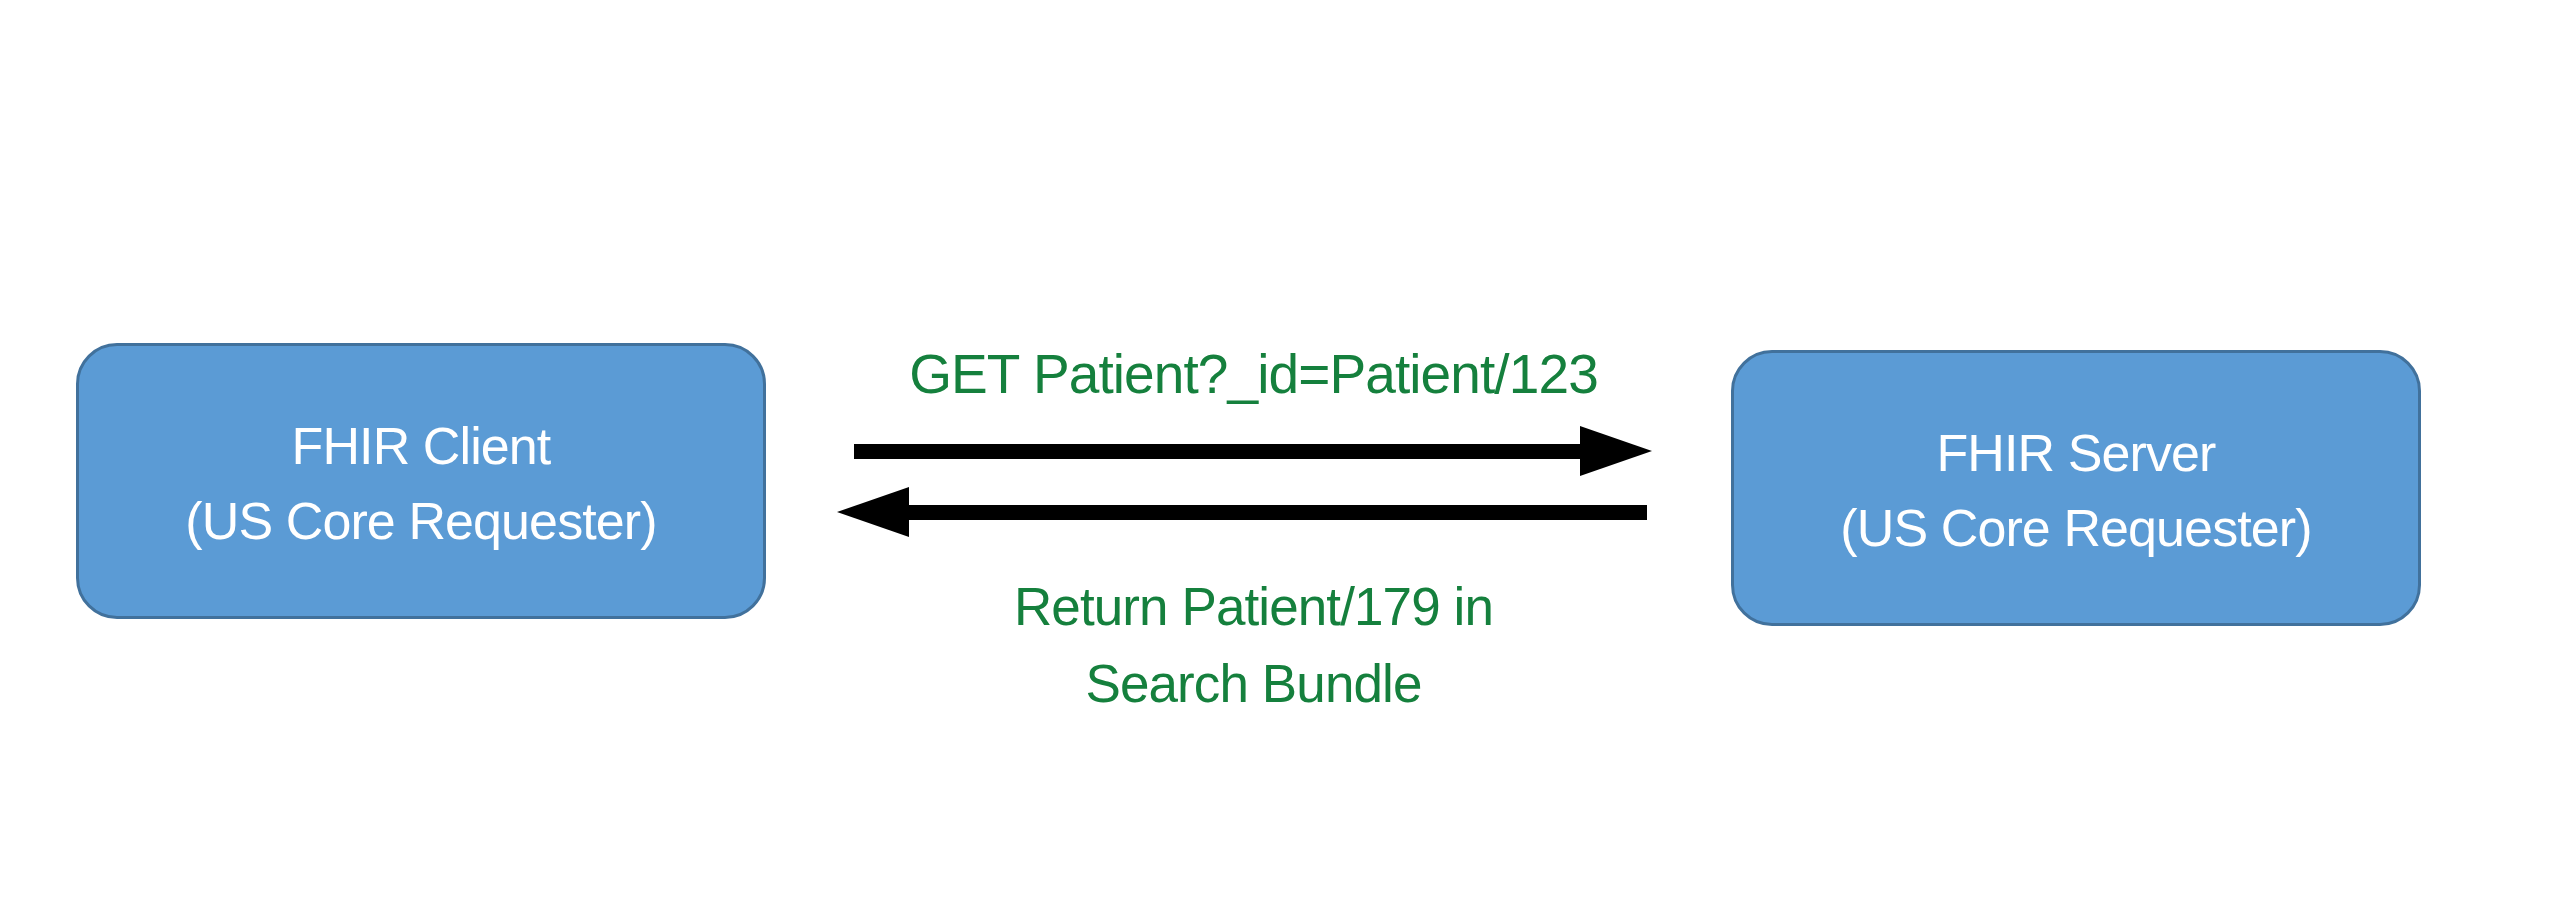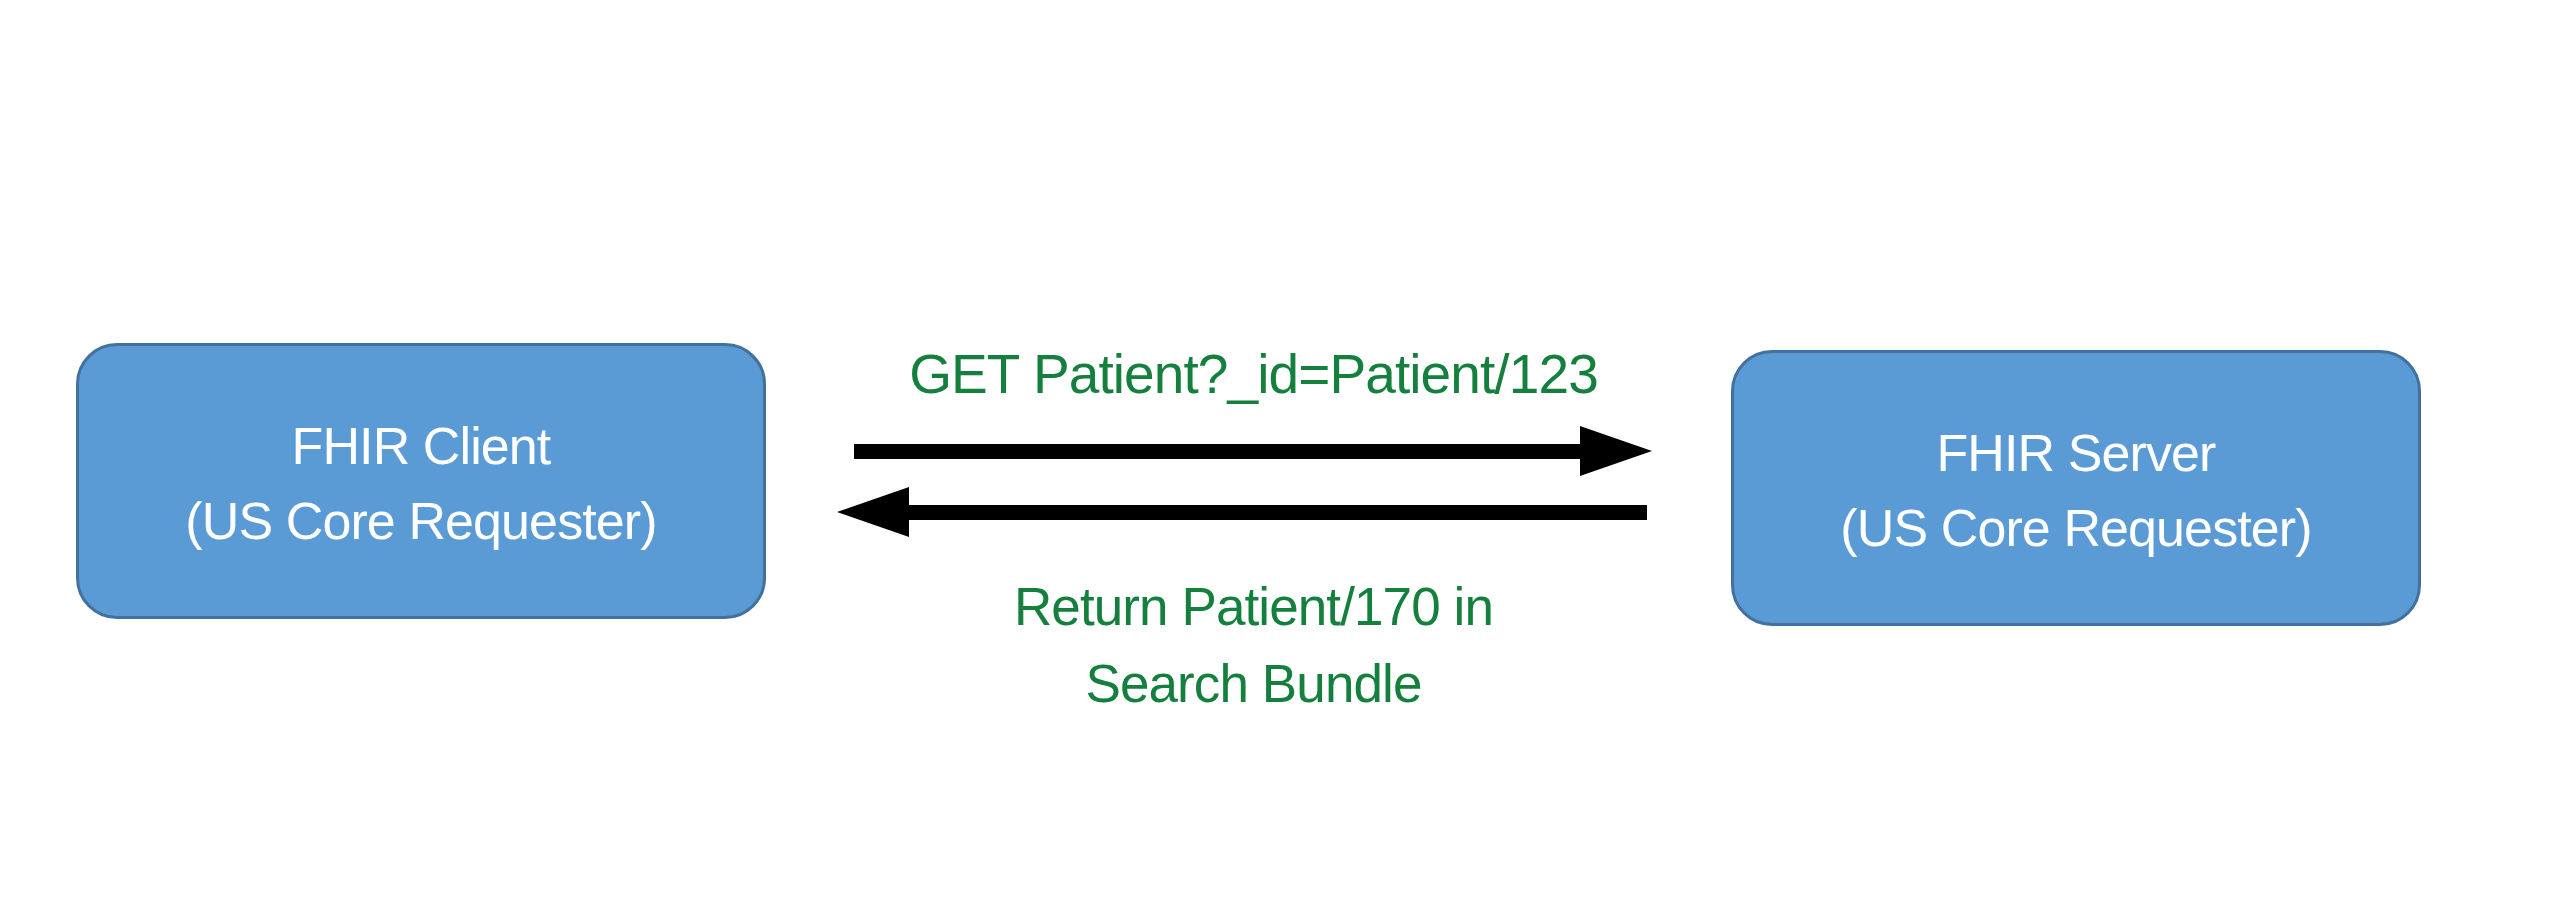--- a/index.html
+++ b/index.html
@@ -103,18 +103,18 @@
 
   <div class="msg-label msg-request">GET Patient?_id=Patient/123</div>
 
   <div class="shaft shaft-request"></div>
   <div class="head head-right"></div>
 
   <div class="head head-left"></div>
   <div class="shaft shaft-response"></div>
 
   <div class="msg-label msg-response">
-    <div>Return Patient/170 in</div>
+    <div>Return Patient/179 in</div>
     <div>Search Bundle</div>
   </div>
 
 </div>
 
 
 </body></html>

